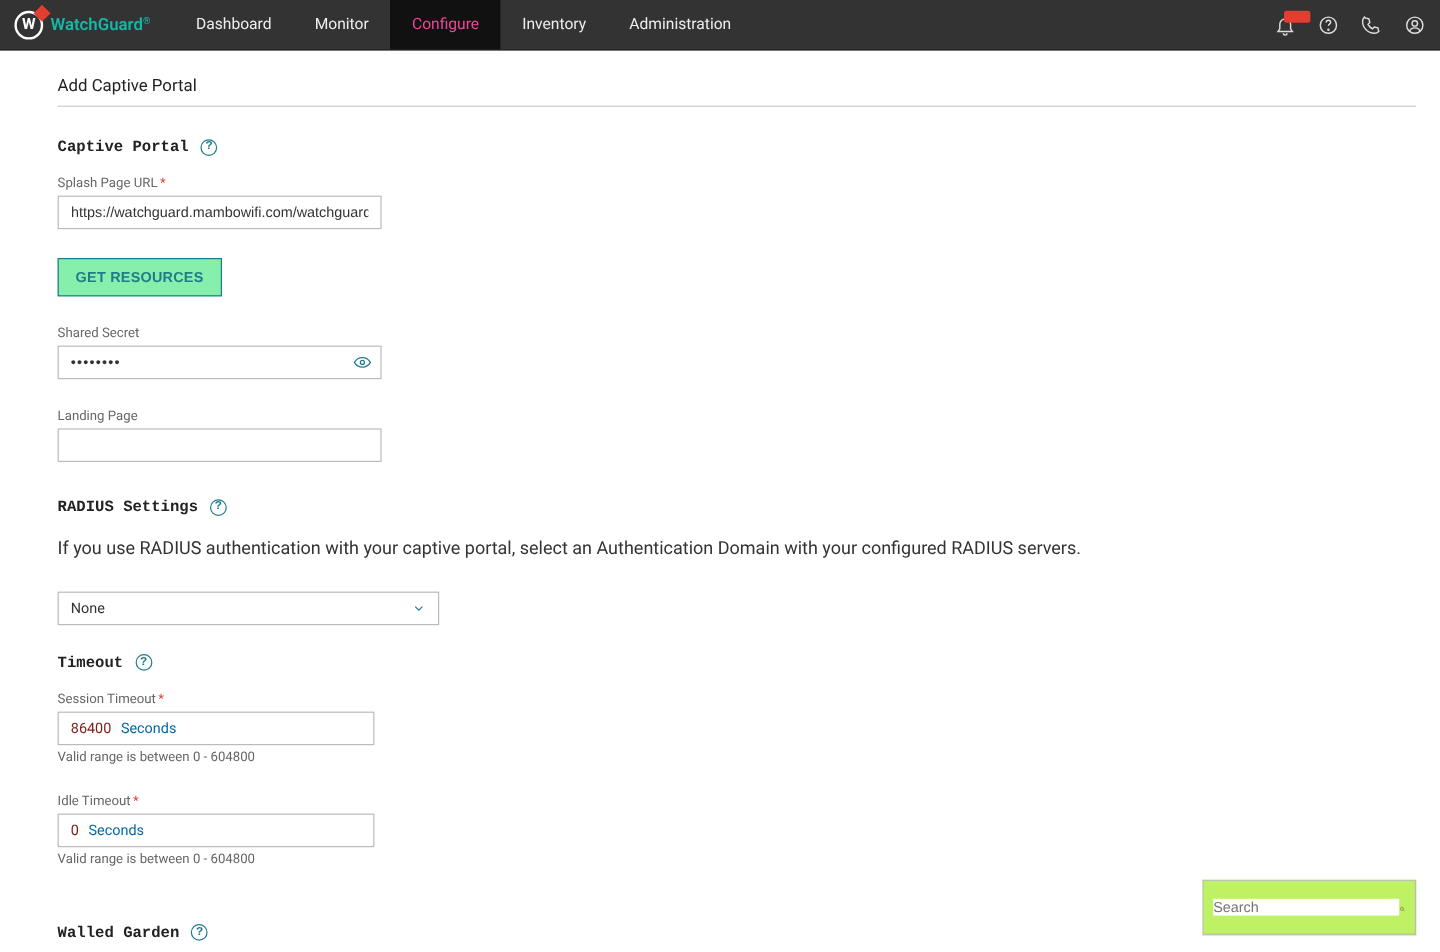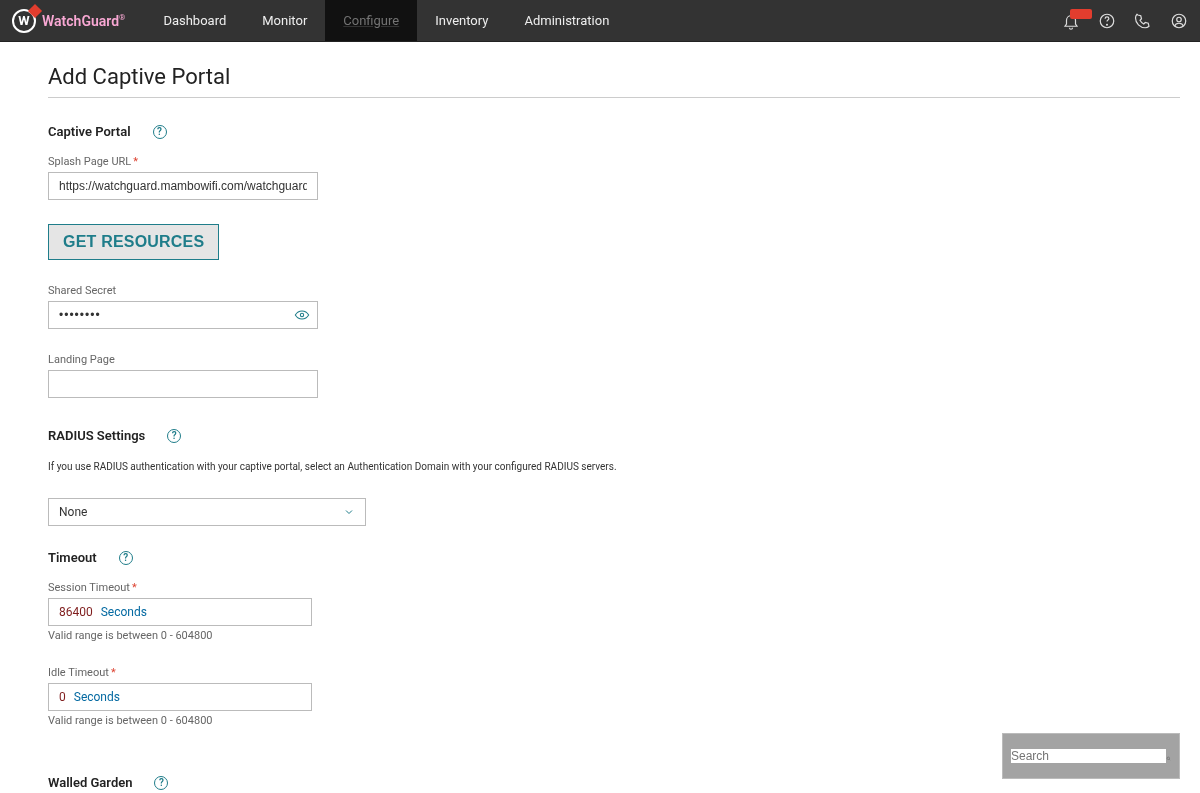--- a/index.html
+++ b/index.html
@@ -29,95 +29,96 @@
     width: 24px; height: 24px; border: 2px solid #fff; border-radius: 50%;
     display: flex; align-items: center; justify-content: center;
     color: #fff; font-weight: 700; font-size: 13px;
     position: relative;
   }
   .logo-flare {
     position: absolute; top: -5px; right: -6px;
     width: 10px; height: 10px; background: #e23d2e; transform: rotate(45deg);
   }
   .logo-text {
-    color: #f9a8d4; font-weight: 600; font-size: 14px; margin-left: 6px; text-align: right;
+    color: #14b8a6; font-weight: 600; font-size: 14px; margin-left: 6px; text-align: right;
   }
   .logo-text sup { font-size: 8px; font-weight:400; vertical-align: top; }
-  .nav { display: flex; height: 100%; text-decoration: underline; }
+  .nav { display: flex; height: 100%; }
   .nav-item {
     color: #eee; font-size: 13px; padding: 0 18px;
     display: flex; align-items: center; cursor: pointer;
   }
-  .nav-item.active { background: #111; color: #737373; }
+  .nav-item.active { background: #111; color: #ec4899; }
   .topbar-right { margin-left: auto; display: flex; align-items: center; gap: 18px; }
   .topbar-icon { width: 18px; height: 18px; color: #ddd; cursor: pointer; position: relative;}
   .notif-badge {
     position: absolute; top: -3px; left: 8px; background: #e23d2e;
     width: 22px; height: 10px; border-radius: 2px;
   }
 
   
   .page {
     padding: 22px 20px 20px 48px;
   }
   .page-title {
-    font-size: 22px; font-weight: 400; color: #222;
+    font-size: 14px; font-weight: 400; color: #222;
     padding-bottom: 8px; border-bottom: 1px solid #ccc;
     margin-bottom: 26px;
   }
   .section-header {
-    display: flex; align-items: center; gap: 22px;
+    display: flex; align-items: center; gap: 10px;
     font-size: 13px; font-weight: 600; color: #222;
     margin-bottom: 16px;
+    font-family: Liberation Mono, monospace;
   }
   .help-circle {
     width: 14px; height: 14px; border: 1.2px solid #1f7d8a; border-radius: 50%;
     color: #1f7d8a; font-size: 10px; display: flex; align-items: center; justify-content: center;
     cursor: pointer; font-weight: 600;
   }
   .field-label {
     font-size: 11px; color: #666; margin-bottom: 4px;
   }
   .req { color: #d43; margin-left: 2px; }
   .input-text {
     width: 270px; height: 28px; border: 1px solid #bbb;
     padding: 0 10px; font-size: 12px; color: #333; background: #fff;
   }
   .input-wrap { position: relative; width: 270px; }
   .input-wrap .eye {
     position: absolute; right: 8px; top: 50%; transform: translateY(-50%);
     width: 16px; height: 16px; color: #1f7d8a; cursor: pointer;
   }
   .btn-outline {
-    border: 1px solid #1f7d8a; color: #1f7d8a; background: #e5e5e5;
-    font-size: 16px; font-weight: 600; padding: 8px 14px; cursor: pointer;
+    border: 1px solid #1f7d8a; color: #1f7d8a; background: #86efac;
+    font-size: 12px; font-weight: 600; padding: 8px 14px; cursor: pointer;
     letter-spacing: .2px;
   }
   .spacer-18 { height: 18px; }
   .spacer-24 { height: 24px; }
   .spacer-30 { height: 30px; }
-  .desc { font-size: 10px; color: #333; margin-bottom: 24px; line-height: 1.5;}
+  .desc { font-size: 15px; color: #333; margin-bottom: 24px; line-height: 1.5;}
   .select {
     width: 318px; height: 28px; border: 1px solid #bbb; background: #fff;
     display: flex; align-items: center; justify-content: space-between;
     padding: 0 10px; font-size: 12px; cursor: pointer;
   }
   .chevron { width: 12px; height: 12px; color: #1f7d8a; }
   .input-num-wrap {
     width: 264px; height: 28px; border: 1px solid #bbb;
     display: flex; align-items: center; padding: 0 10px; font-size: 12px;
   }
   .input-num-wrap .val { color: #7f1d1d; margin-right: 8px; }
   .input-num-wrap .unit { color: #0369a1; }
   .hint { font-size: 11px; color: #666; margin-top: 3px; }
   .search-box {
     position: fixed; bottom: 14px; right: 20px;
     width: 178px; height: 46px; border: 1px solid #bbb;
     display: flex; align-items: center; padding: 17px 8px;
-    background: #a3a3a3;
+    background: #bef264;
   }
   .search-box input {
     border: none; outline: none; flex: 1; font-size: 12px; color: #666;
   }
   .search-box .mag { width: 15px; height: 15px; color: #444; }
 </style>
 </head>
 <body>
 
 <div class="topbar">

